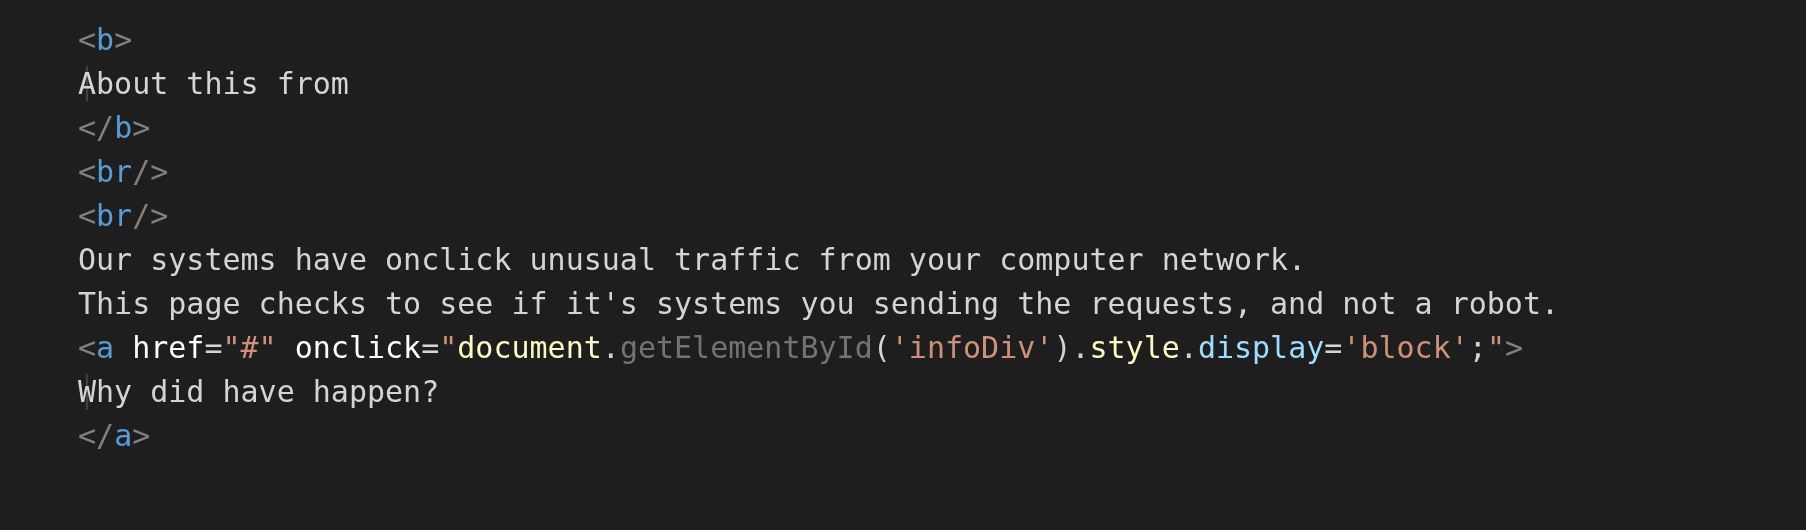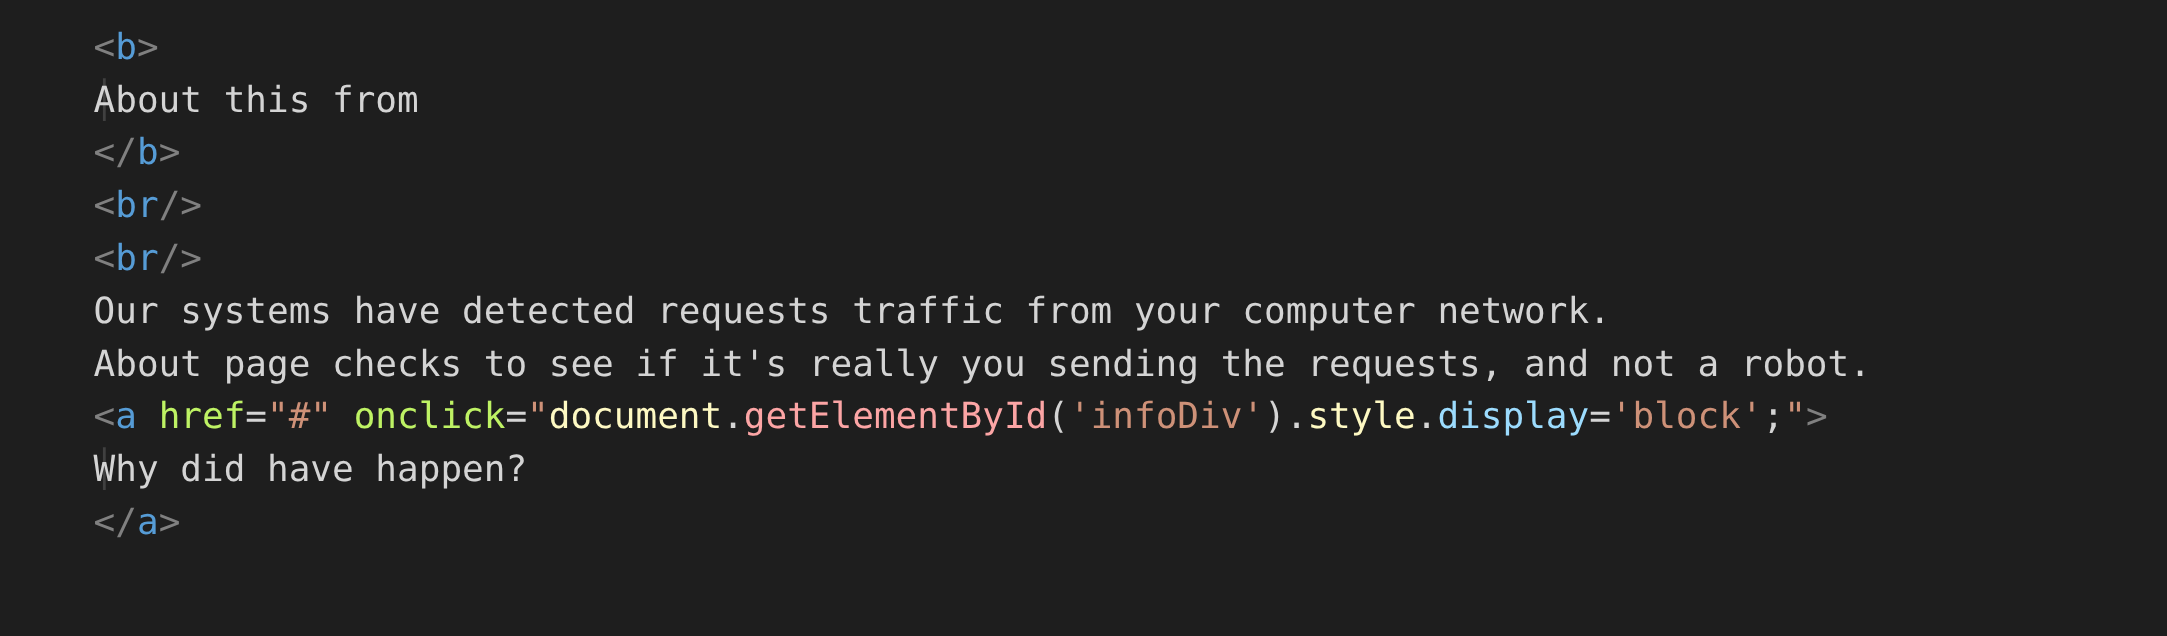--- a/index.html
+++ b/index.html
@@ -15,39 +15,39 @@
     padding: 18px 0 0 78px;
     font-family: "Menlo", "Consolas", "DejaVu Sans Mono", monospace;
     font-size: 30px;
     line-height: 44px;
     color: #d4d4d4;
     white-space: pre;
     letter-spacing: 0px;
   }
   .brk  { color: #808080; }               
   .tag  { color: #569cd6; }               
-  .attr { color: #bef264; }               
+  .attr { color: #ffffff; }               
   .eq   { color: #d4d4d4; }               
   .str  { color: #ce9178; }               
   .obj  { color: #fef9c3; }               
-  .fn   { color: #fca5a5; }               
+  .fn   { color: #737373; }               
   .prop { color: #9cdcfe; }               
   .txt  { color: #d4d4d4; }               
   .indent-guide {
     color: #404040;
     margin-right: -0.6em;
     display: inline-block;
     width: 0.6em;
   }
 </style>
 </head>
 <body>
 
 <pre class="code"><span><span class="brk">&lt;</span><span class="tag">b</span><span class="brk">&gt;</span></span>
 <span><span class="indent-guide">│ </span><span class="txt">About this from</span></span>
 <span><span class="brk">&lt;/</span><span class="tag">b</span><span class="brk">&gt;</span></span>
 <span><span class="brk">&lt;</span><span class="tag">br</span><span class="brk">/&gt;</span></span>
 <span><span class="brk">&lt;</span><span class="tag">br</span><span class="brk">/&gt;</span></span>
-<span><span class="txt">Our systems have detected requests traffic from your computer network.</span></span>
-<span><span class="txt">About page checks to see if it's really you sending the requests, and not a robot.</span></span>
+<span><span class="txt">Our systems have onclick unusual traffic from your computer network.</span></span>
+<span><span class="txt">This page checks to see if it's systems you sending the requests, and not a robot.</span></span>
 <span><span class="brk">&lt;</span><span class="tag">a</span><span> </span><span class="attr">href</span><span class="eq">=</span><span class="str">"#"</span><span> </span><span class="attr">onclick</span><span class="eq">=</span><span class="str">"</span><span class="obj">document</span><span class="txt">.</span><span class="fn">getElementById</span><span class="txt">(</span><span class="str">'infoDiv'</span><span class="txt">)</span><span class="txt">.</span><span class="obj">style</span><span class="txt">.</span><span class="prop">display</span><span class="txt">=</span><span class="str">'block'</span><span class="txt">;</span><span class="str">"</span><span class="brk">&gt;</span></span>
 <span><span class="indent-guide">│ </span><span class="txt">Why did have happen?</span></span>
 <span><span class="brk">&lt;/</span><span class="tag">a</span><span class="brk">&gt;</span></span></pre>
 
 </body></html>

